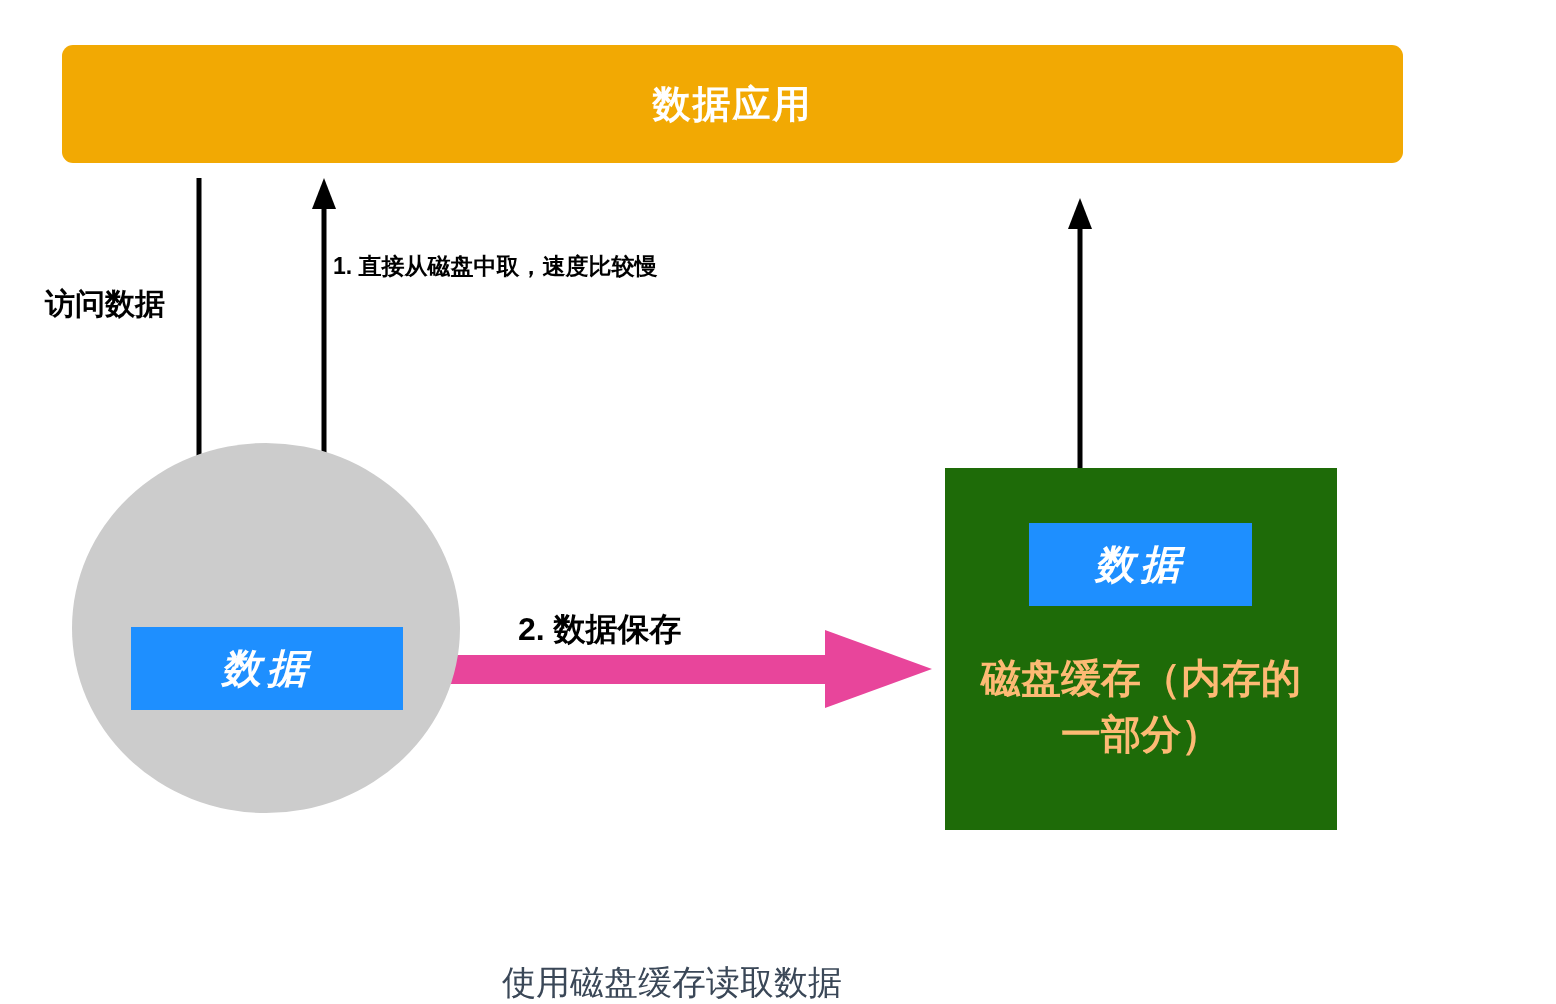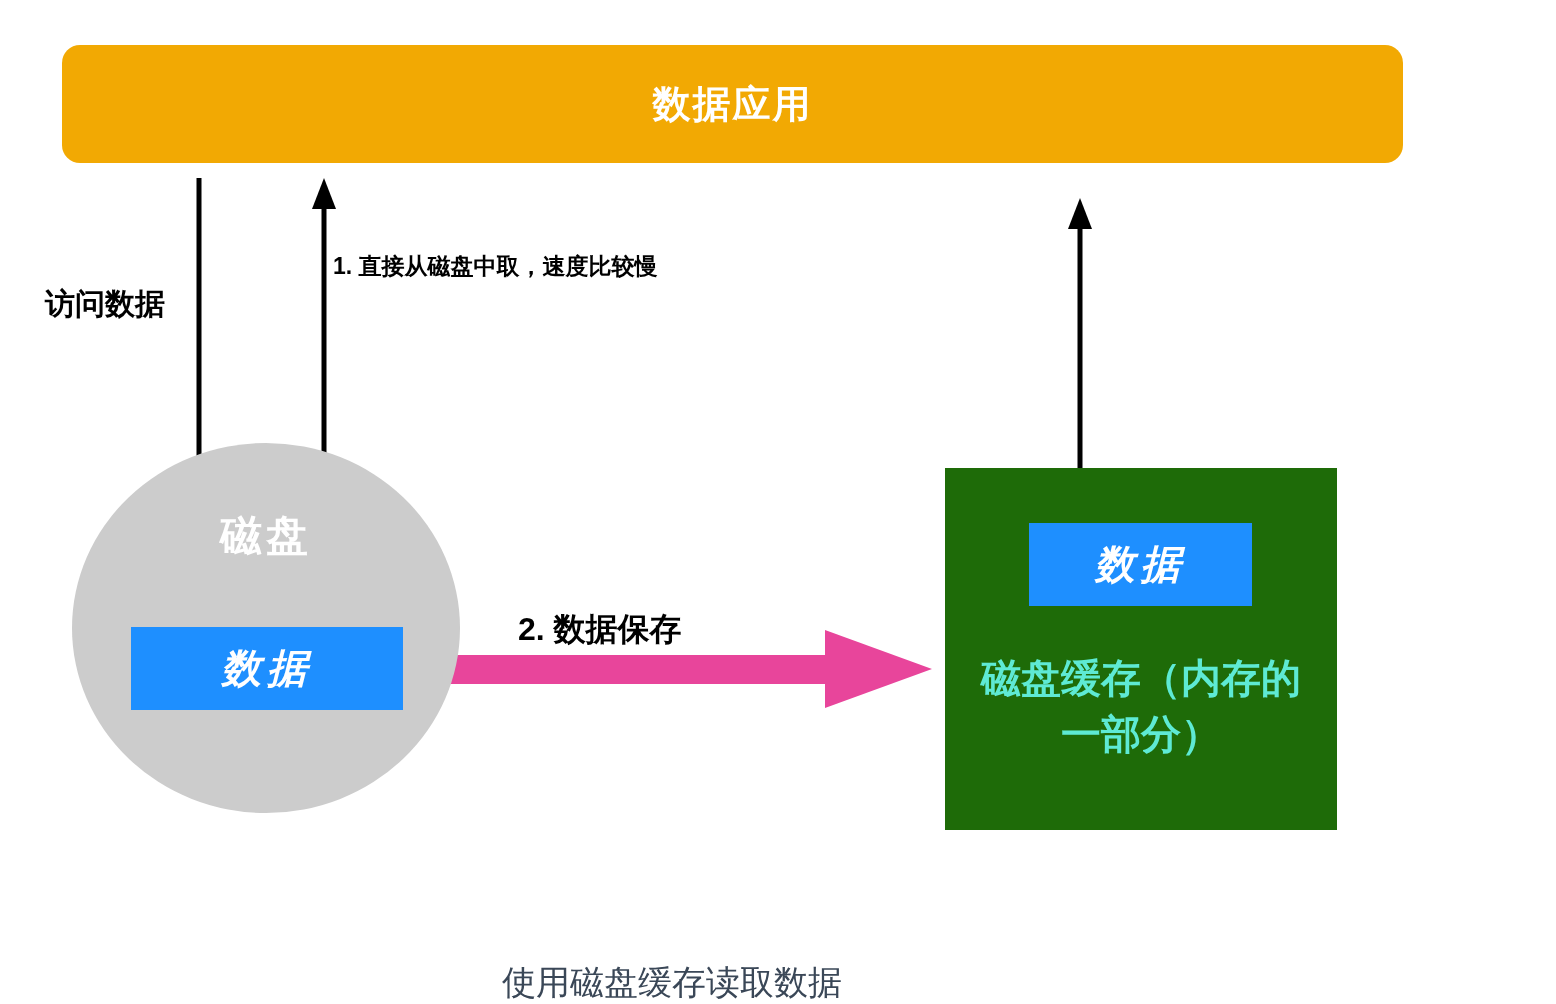--- a/index.html
+++ b/index.html
@@ -14,21 +14,21 @@
     --c-background:#FFFFFF;
   }
   html,body{margin:0;padding:0;}
   body{font-family:"Liberation Sans","DejaVu Sans",sans-serif;}
   .canvas{
     position:relative;width:1556px;height:1004px;
     background:var(--c-background);overflow:hidden;
   }
   .banner{
     position:absolute;left:62px;top:45px;width:1341px;height:118px;
-    background:var(--c-banner);border-radius:18px;
+    background:var(--c-banner);border-radius:11px;
     display:flex;align-items:center;justify-content:center;
   }
   .banner-label{
     color:#fff;font-size:38px;font-weight:bold;letter-spacing:2px;
   }
   .arrow-layer{position:absolute;left:0;top:0;width:1556px;height:1004px;}
   .flow-line{stroke:var(--c-flow-arrow);stroke-width:5;}
   .flow-head{fill:var(--c-flow-arrow);}
   .save-shape{fill:var(--c-save-arrow);}
   .disk-circle{
@@ -45,21 +45,21 @@
     color:#fff;font-size:40px;font-weight:bold;letter-spacing:6px;font-style:italic;
   }
   .disk-data{left:59px;top:184px;width:272px;height:83px;}
   .cache-node{
     position:absolute;left:945px;top:468px;width:392px;height:362px;
     background:var(--c-cache-box);
   }
   .cache-data{left:84px;top:55px;width:223px;height:83px;}
   .cache-label{
     position:absolute;left:50%;top:182px;transform:translateX(-50%);
-    width:340px;text-align:center;color:#5eead4;
+    width:340px;text-align:center;color:#fdba74;
     font-size:40px;font-weight:bold;line-height:1.4;
   }
   .edge-label{
     position:absolute;color:var(--c-label-text);
     font-weight:bold;white-space:nowrap;
   }
   .lbl-access{left:45px;top:284px;font-size:30px;}
   .lbl-step1{left:333px;top:251px;font-size:23px;}
   .lbl-step2{left:518px;top:608px;font-size:32px;}
   .lbl-step3{left:1095px;top:294px;font-size:27px;}
@@ -94,21 +94,20 @@
       <polygon class="flow-head" points="1068,229 1092,229 1080,198"></polygon>
     </g>
 
     <g>
       <rect class="save-shape" x="413" y="655" width="412" height="29"></rect>
       <polygon class="save-shape" points="825,630 932,669 825,708"></polygon>
     </g>
   </svg>
 
   <div class="disk-circle">
-    <div class="disk-label">磁盘</div>
     <div class="data-box disk-data">数据</div>
   </div>
 
   <div class="cache-node">
     <div class="data-box cache-data">数据</div>
     <div class="cache-label">磁盘缓存（内存的一部分）</div>
   </div>
 
   <div class="edge-label lbl-access">访问数据</div>
   <div class="edge-label lbl-step1">1. 直接从磁盘中取，速度比较慢</div>

